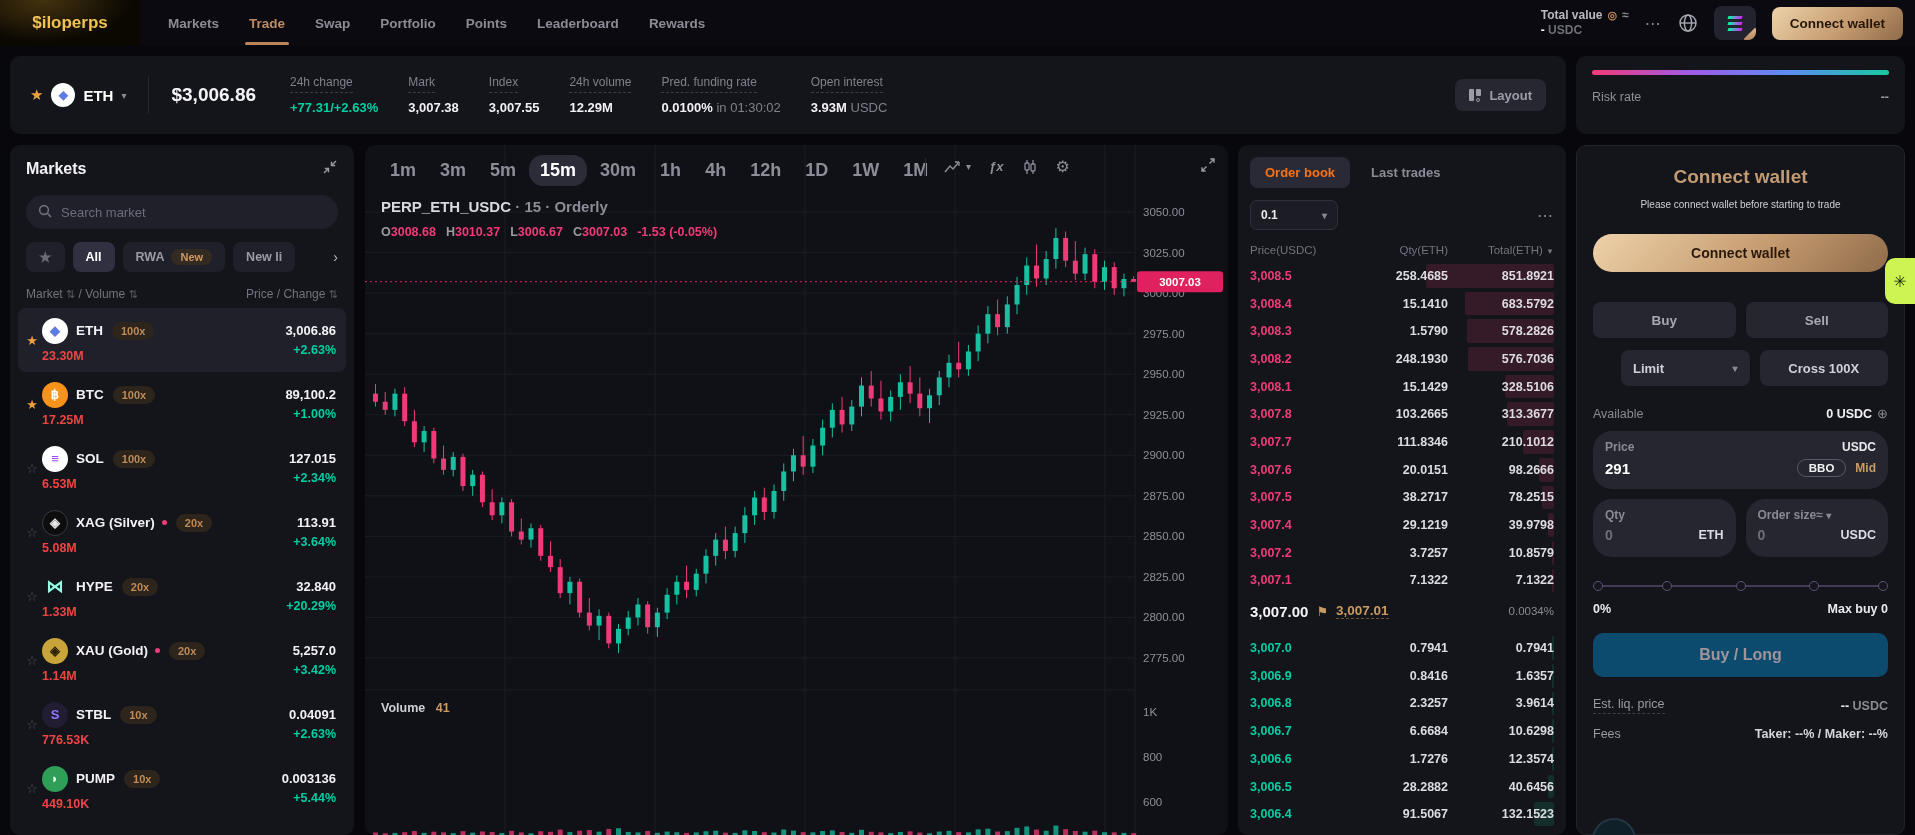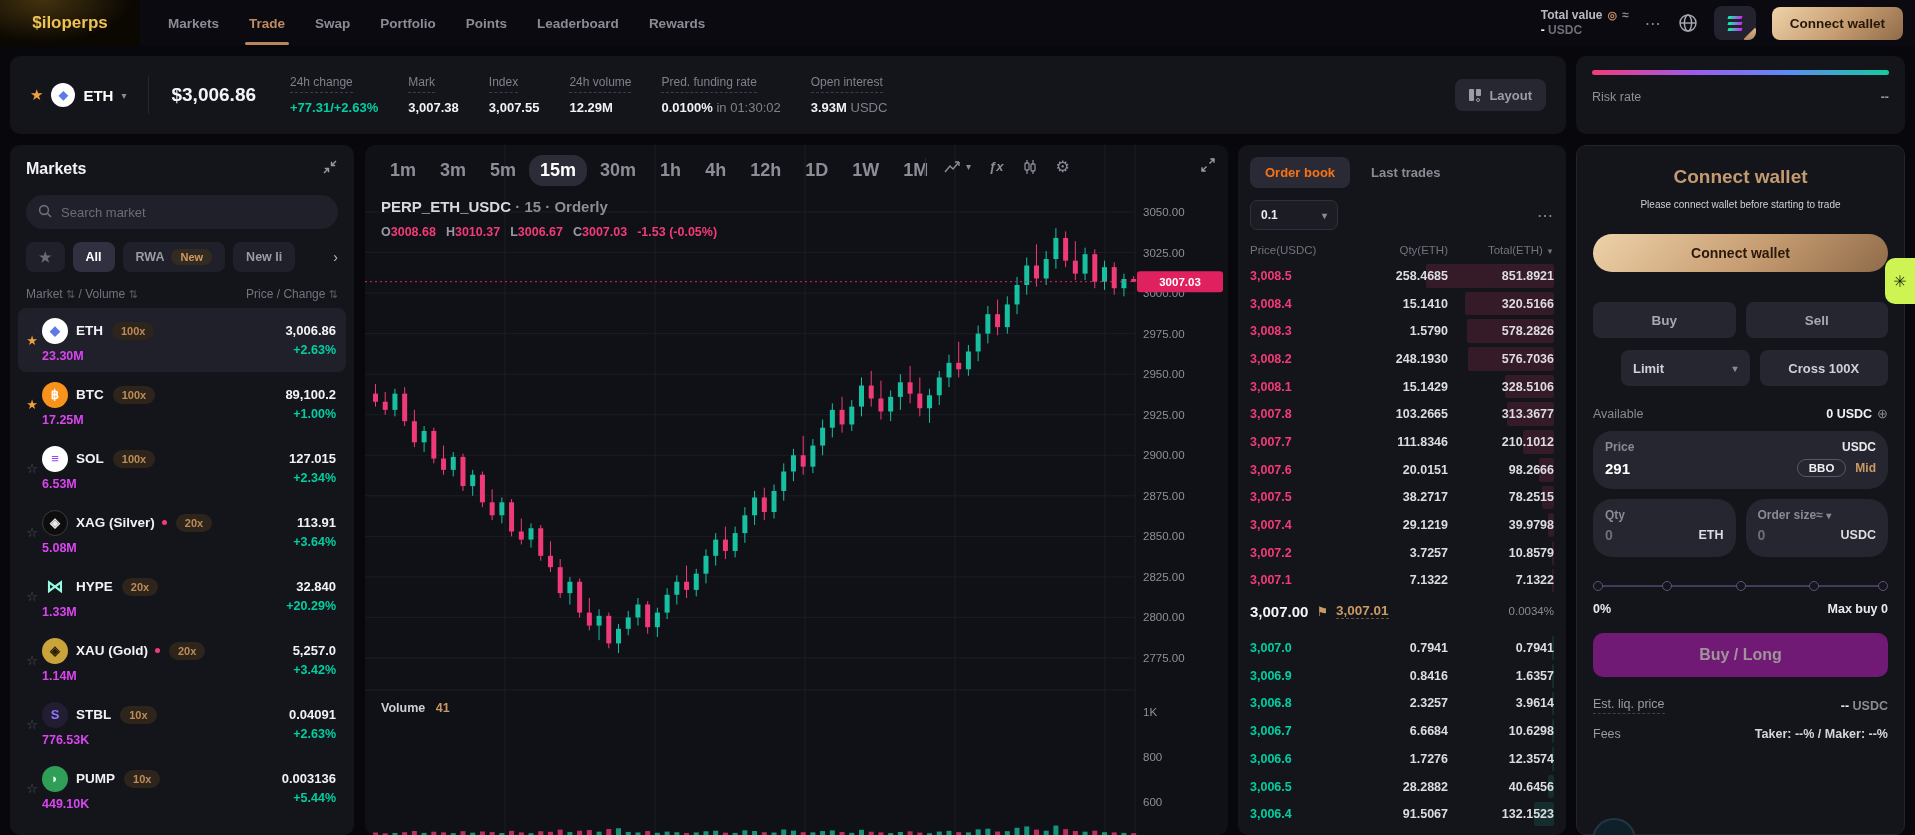--- a/index.html
+++ b/index.html
@@ -72,21 +72,21 @@
   .sorticon { font-size:11px; color:#5a5a66; }
   .mrows { padding:0 8px; }
   .mrow { height:64px; border-radius:8px; display:flex; align-items:center; padding:0 10px 0 4px; cursor:pointer; }
   .mrow.sel { background:#20202b; }
   .mrow .fstar { width:20px; text-align:center; font-size:13px; }
   .mrow .content { flex:1; }
   .mline1 { display:flex; align-items:center; }
   .mname { font-size:13.5px; font-weight:700; color:#f2f2f6; margin-left:8px; }
   .lev { background:#2d241c; color:#bf8b57; font-weight:700; font-size:11px; padding:3px 9px; border-radius:10px; margin-left:9px; }
   .pinkdot { width:5px; height:5px; border-radius:50%; background:#f23b77; margin-left:7px; }
-  .mvol { margin-top:5px; color:#d946ef; font-size:12.5px; font-weight:700; }
+  .mvol { margin-top:5px; color:#ef4444; font-size:12.5px; font-weight:700; }
   .mright { text-align:right; }
   .mprice { font-size:13px; font-weight:700; color:#f2f2f6; }
   .mchg { margin-top:5px; font-size:12.5px; font-weight:700; }
 
   
   .chart { top:145px; left:365px; width:863px; height:690px; background:#101017; border-radius:10px; position:absolute; overflow:hidden; }
   .tfrow { position:absolute; top:10px; left:14px; display:flex; gap:2px; align-items:center; z-index:3; }
   .tf { padding:5px 11px; border-radius:14px; font-size:18px; font-weight:700; color:#8d8d98; cursor:pointer; }
   .tf.active { background:#2c2c39; color:#fff; }
   .chart-tools { position:absolute; top:12px; left:560px; display:flex; gap:18px; align-items:center; color:#8d8d98; z-index:3; }
@@ -152,21 +152,21 @@
   .bbo-wrap { display:flex; align-items:center; gap:9px; }
   .bbo { border:1px solid #585866; border-radius:12px; padding:2px 11px; font-size:11.5px; font-weight:700; color:#f1f1f5; cursor:pointer; }
   .mid-opt { color:#c99b63; font-size:12px; font-weight:700; cursor:pointer; }
   .qs-row { margin-top:10px; display:grid; grid-template-columns:1fr 1fr; gap:10px; }
   .qs-row .inbox { height:58px; }
   .unit2 { font-size:12.5px; font-weight:700; color:#dcdce2; }
   .slider { margin-top:24px; position:relative; height:10px; cursor:pointer; }
   .slider .track { position:absolute; left:2px; right:2px; top:4px; height:2px; background:#433b58; }
   .sdot { position:absolute; top:0; width:10px; height:10px; border-radius:50%; background:#15151d; border:1.5px solid #5d5378; }
   .pct-row { margin-top:11px; display:flex; justify-content:space-between; font-size:12.5px; font-weight:700; color:#e9e9ee; }
-  .submit { margin-top:17px; height:44px; border-radius:10px; background:#701a75; color:#a0949b; font-size:16px; font-weight:700; display:flex; align-items:center; justify-content:center; cursor:pointer; }
+  .submit { margin-top:17px; height:44px; border-radius:10px; background:#0c4a6e; color:#a0949b; font-size:16px; font-weight:700; display:flex; align-items:center; justify-content:center; cursor:pointer; }
   .liq-row { margin-top:20px; display:flex; justify-content:space-between; font-size:12.5px; align-items:center; }
   .liq-row .lab { color:#9a9aa4; border-bottom:1px dashed #3f3f4a; padding-bottom:2px; }
   .liq-row .v { color:#e9e9ee; font-weight:700; }
   .liq-row .v .cur { color:#8a8a94; font-weight:700; }
   .fees-row { margin-top:13px; display:flex; justify-content:space-between; font-size:12.5px; }
   .fees-row .lab { color:#9a9aa4; }
   .fees-row .v { color:#d6d6dc; font-weight:700; }
 
   .float-ast { position:absolute; right:0; top:258px; width:30px; height:46px; background:#cdf452; border-radius:10px 0 0 10px; display:flex; align-items:center; justify-content:center; color:#1b2508; font-size:16px; cursor:pointer; z-index:5; }
   .cutoff-circle { position:absolute; left:1592px; top:818px; width:44px; height:44px; border-radius:50%; background:#102029; border:2px solid #223743; z-index:5; }
@@ -781,21 +781,21 @@
       <div class="obrow ask">
         <span class="depth" style="width: 42%; background: rgba(240, 58, 119, 0.15);"></span>
         <div class="c-price">3,008.5</div>
         <div class="c-qty">258.4685</div>
         <div class="c-total">851.8921</div>
       </div>
       <div class="obrow ask">
         <span class="depth" style="width: 29.257%; background: rgba(240, 58, 119, 0.15);"></span>
         <div class="c-price">3,008.4</div>
         <div class="c-qty">15.1410</div>
-        <div class="c-total">320.5166</div>
+        <div class="c-total">683.5792</div>
       </div>
       <div class="obrow ask">
         <span class="depth" style="width: 28.5105%; background: rgba(240, 58, 119, 0.15);"></span>
         <div class="c-price">3,008.3</div>
         <div class="c-qty">1.5790</div>
         <div class="c-total">578.2826</div>
       </div>
       <div class="obrow ask">
         <span class="depth" style="width: 28.4327%; background: rgba(240, 58, 119, 0.15);"></span>
         <div class="c-price">3,008.2</div>

